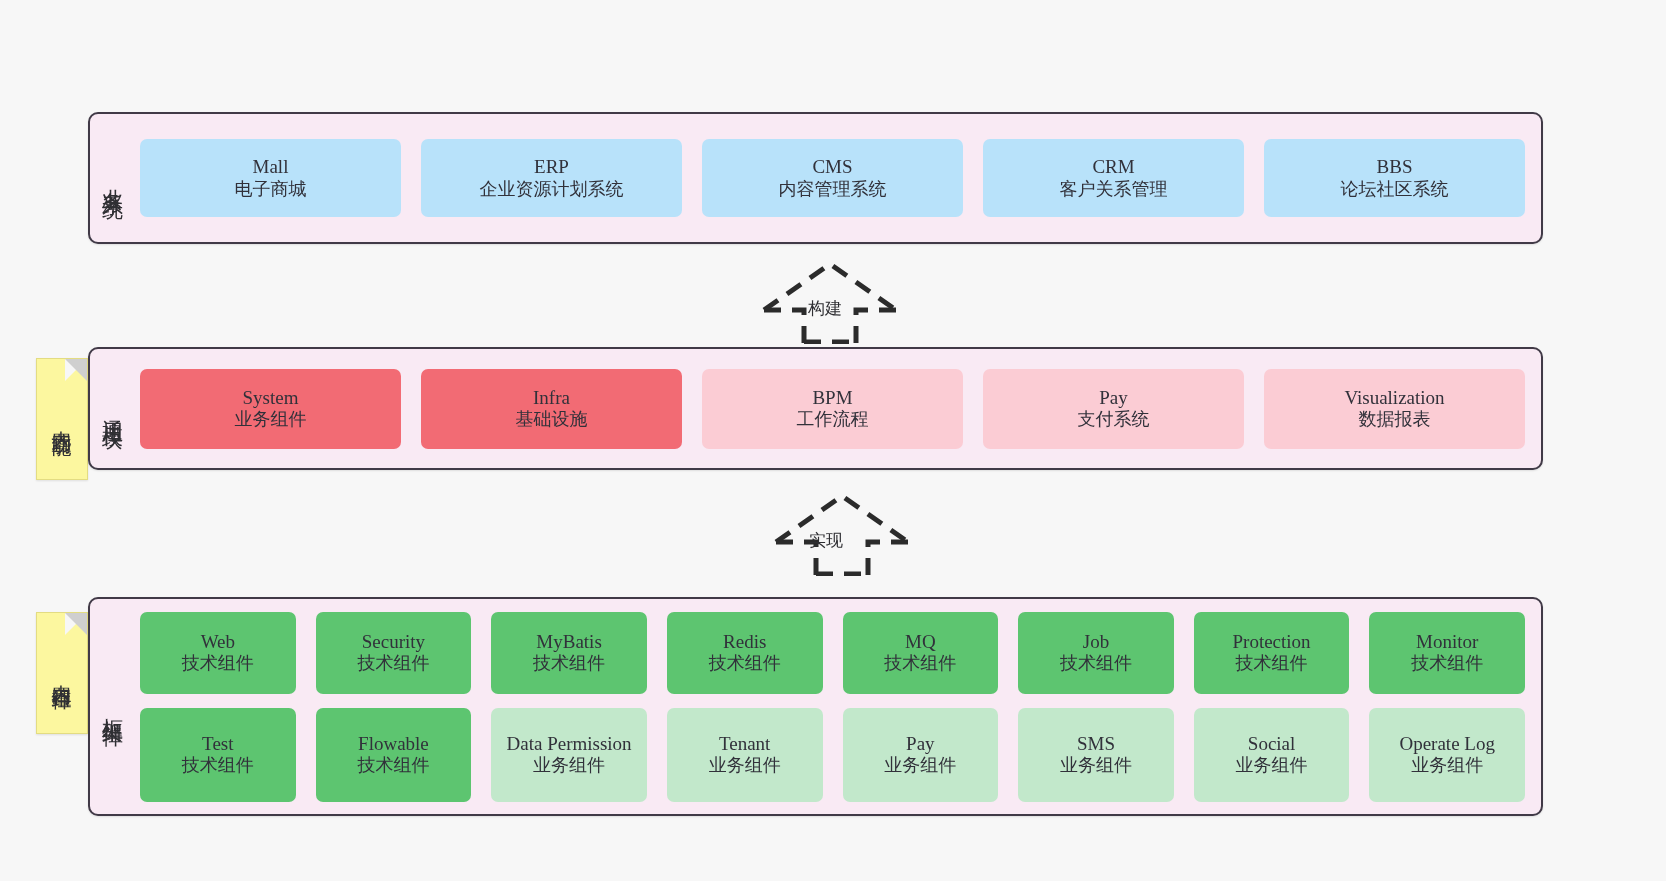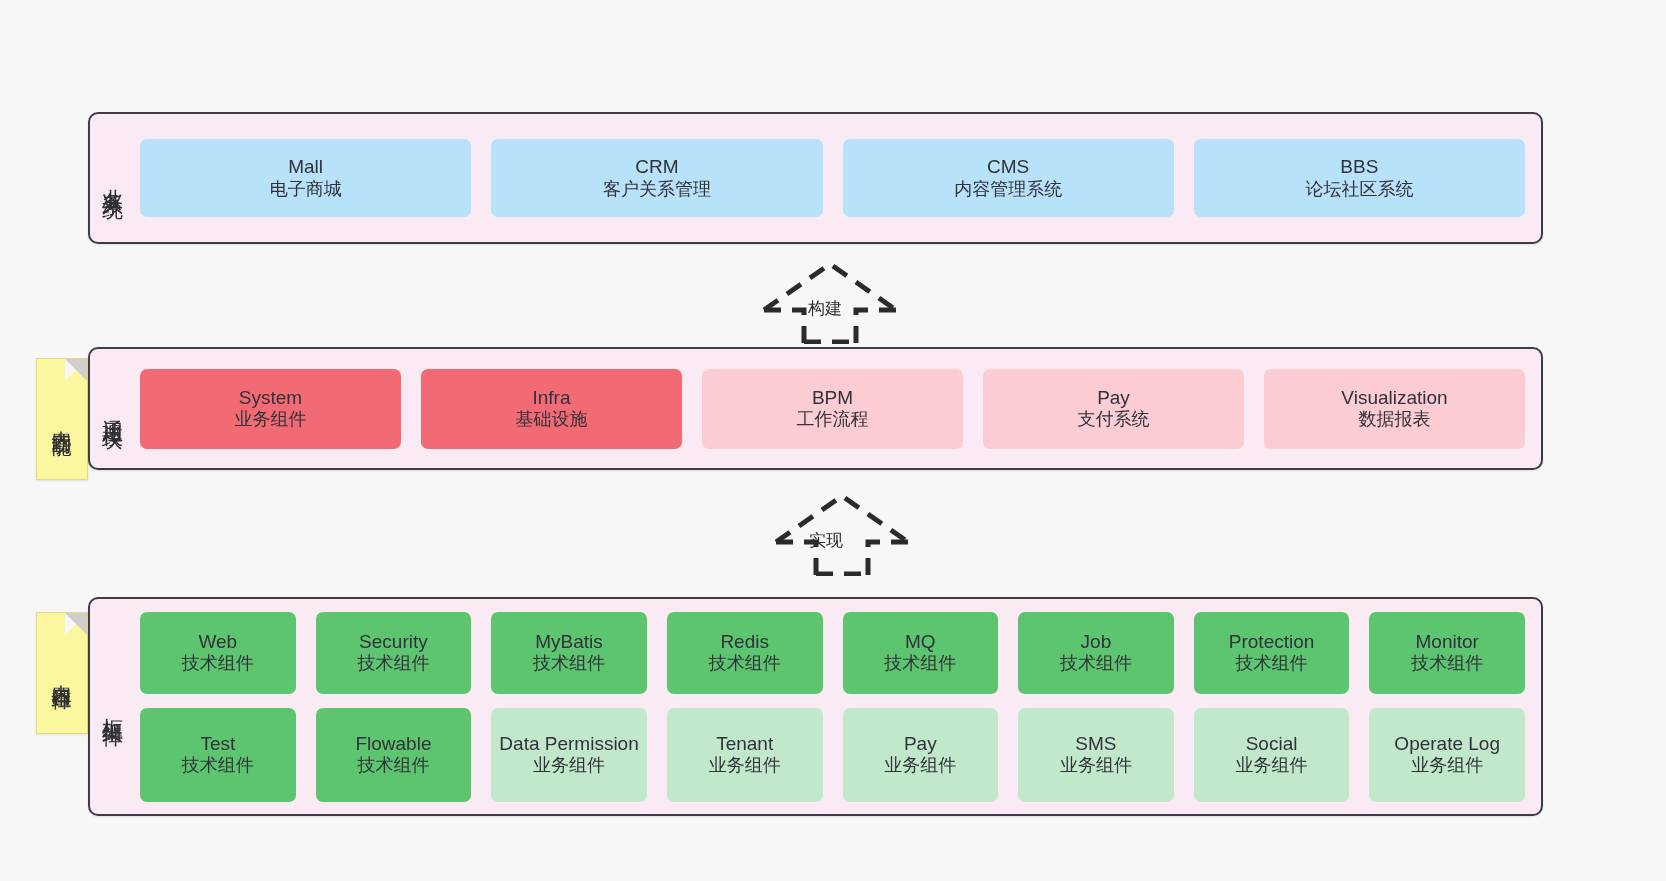--- a/index.html
+++ b/index.html
@@ -50,20 +50,21 @@
     display: flex;
     flex-direction: column;
     justify-content: center;
     padding: 0 16px 0 4px;
     gap: 14px;
   }
   .row {
     display: flex;
     flex-direction: row;
     gap: 20px;
+    font-family: Liberation Serif, serif;
   }
   .cell {
     flex: 1 1 0;
     min-width: 0;
     border-radius: 7px;
     display: flex;
     flex-direction: column;
     align-items: center;
     justify-content: center;
     text-align: center;
@@ -149,26 +150,30 @@
 
   <div class="layer" id="layer-0" style="left:88px; top:112px; width:1455px; height:132px;">
     <div class="layer-title">业务系统</div>
     <div class="layer-body">
       <div class="row" style="height:78px;">
         <div class="cell c-blue">
           <span class="en">Mall</span>
           <span class="cn">电子商城</span>
         </div>
         <div class="cell c-blue">
+          <span class="en">ERP</span>
+          <span class="cn">企业资源计划系统</span>
+        </div>
+        <div class="cell c-blue">
+          <span class="en">CMS</span>
+          <span class="cn">内容管理系统</span>
+        </div>
+        <div class="cell c-blue">
           <span class="en">CRM</span>
           <span class="cn">客户关系管理</span>
-        </div>
-        <div class="cell c-blue">
-          <span class="en">CMS</span>
-          <span class="cn">内容管理系统</span>
         </div>
         <div class="cell c-blue">
           <span class="en">BBS</span>
           <span class="cn">论坛社区系统</span>
         </div>
       </div>
     </div>
   </div>
 
   <div class="arrow-wrap" style="left:760px; top:258px; width:140px; height:86px;">

